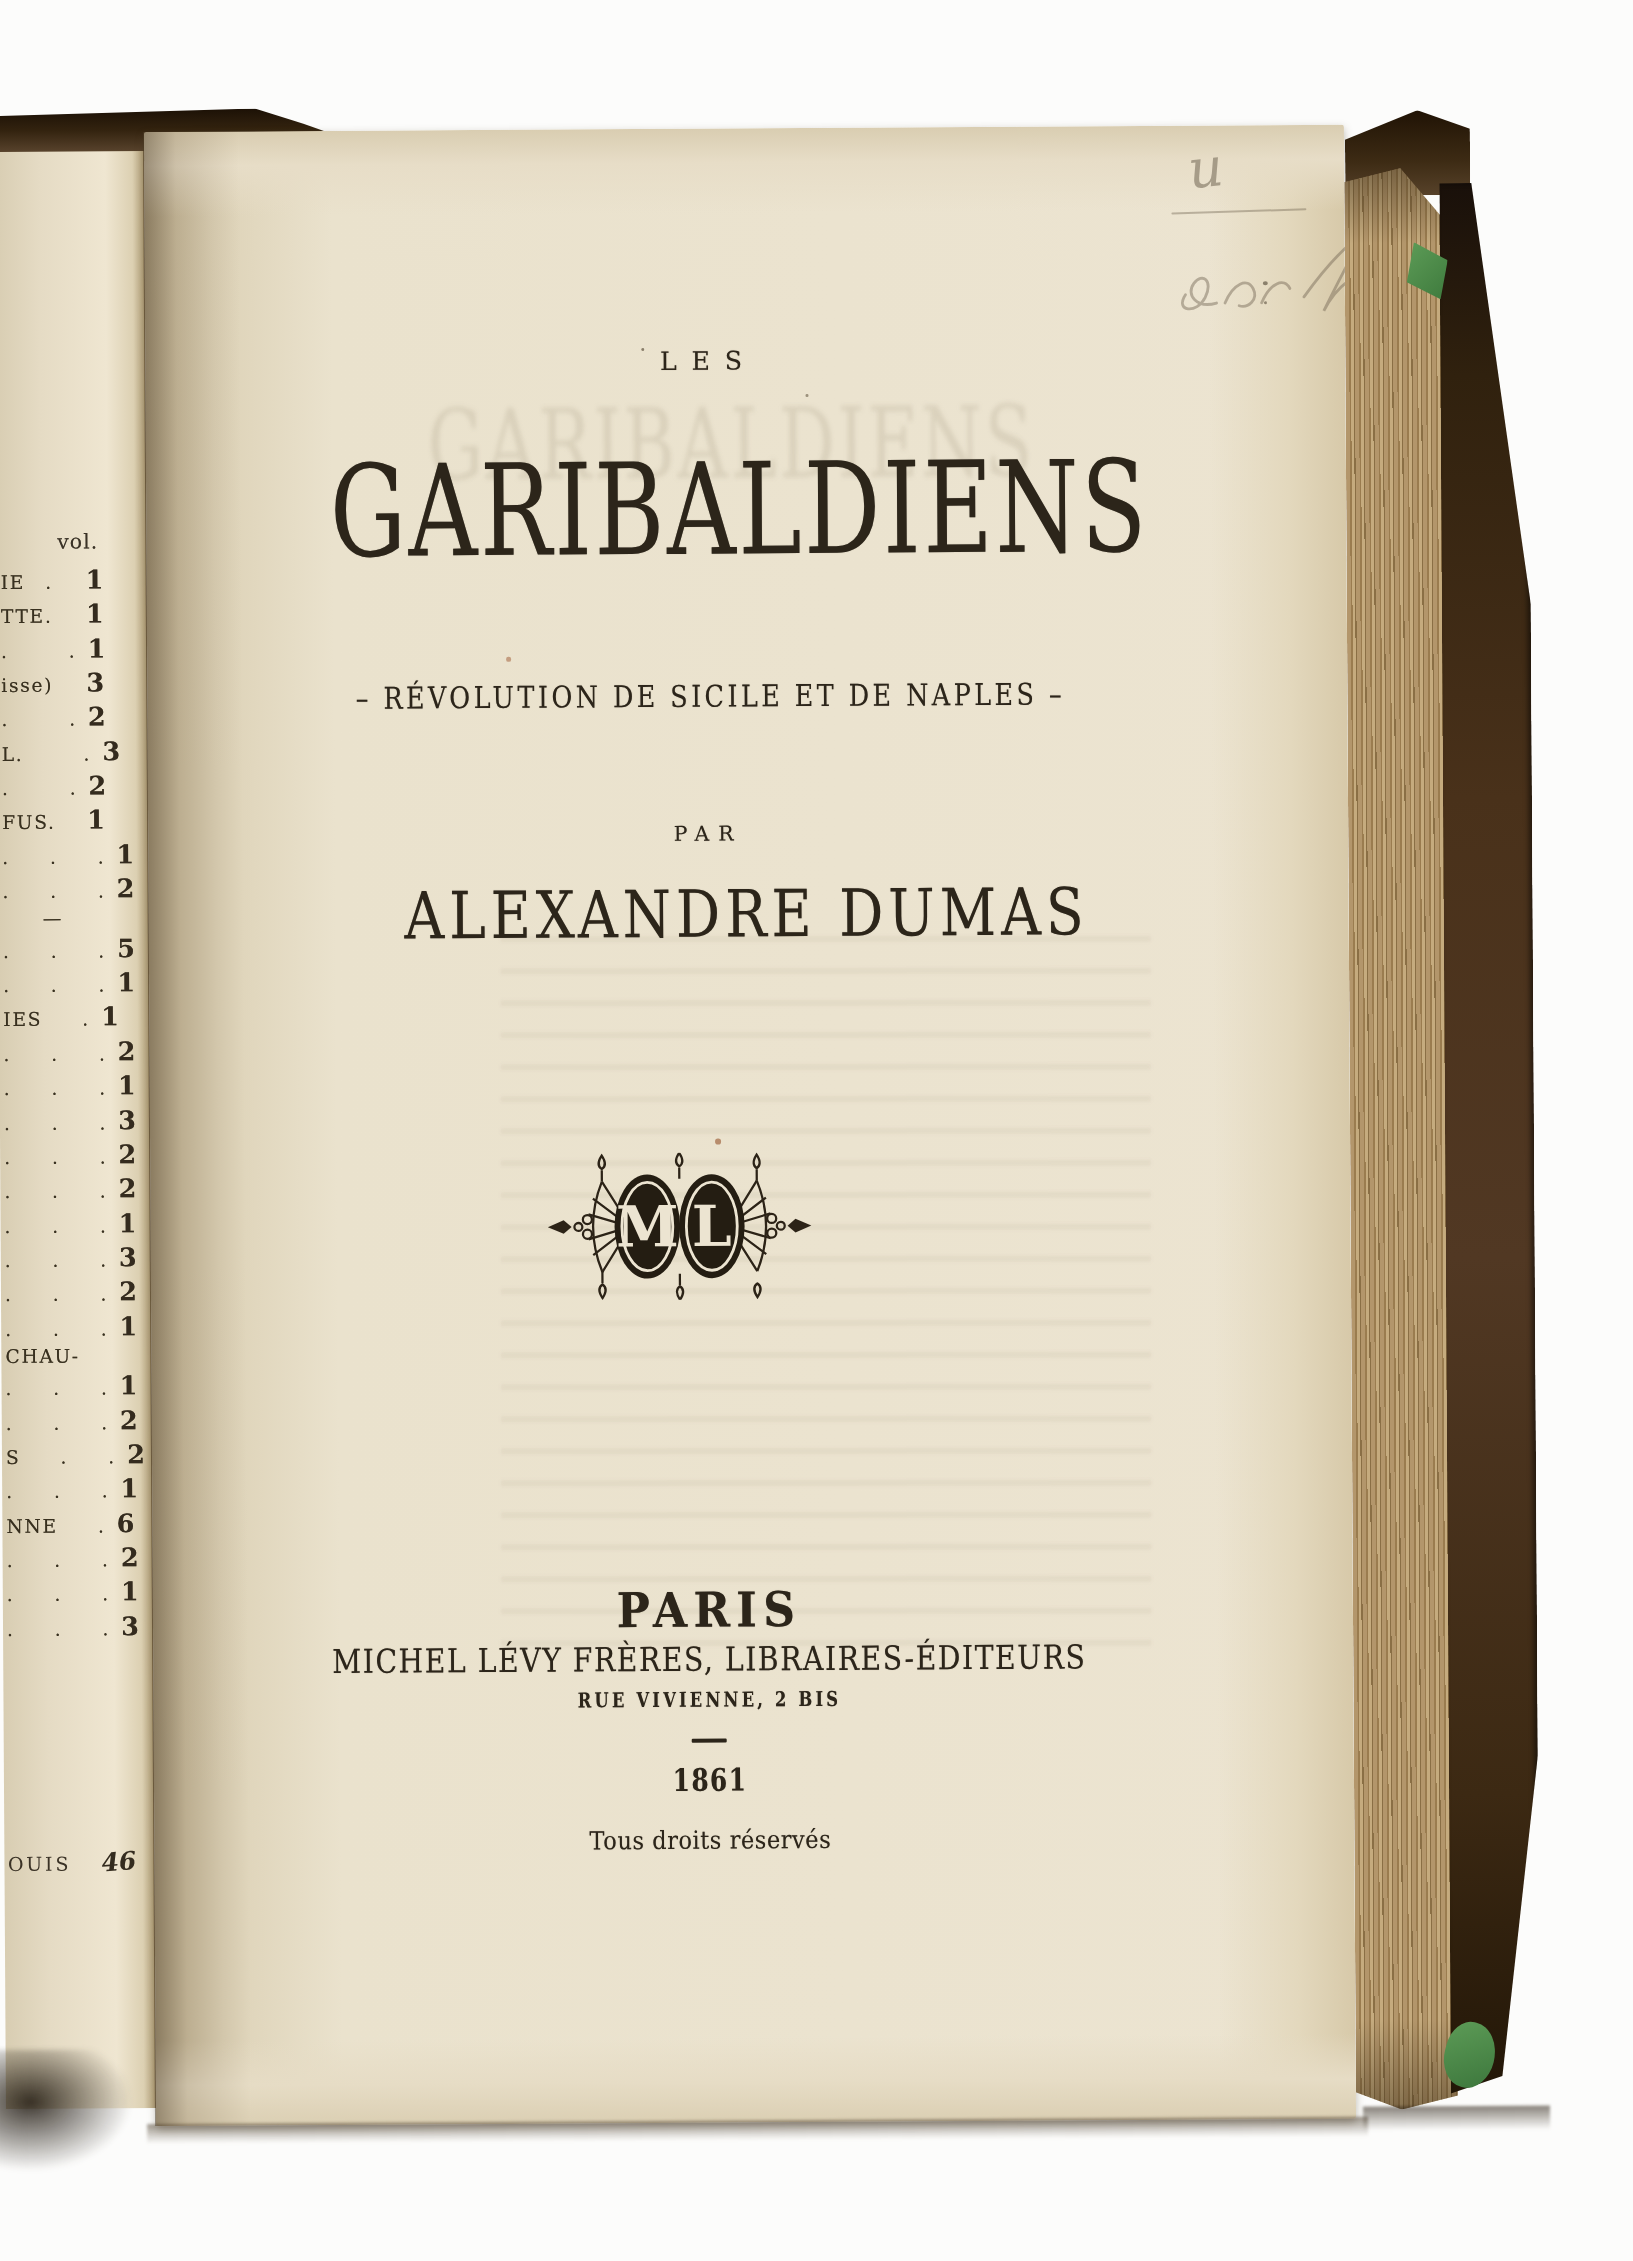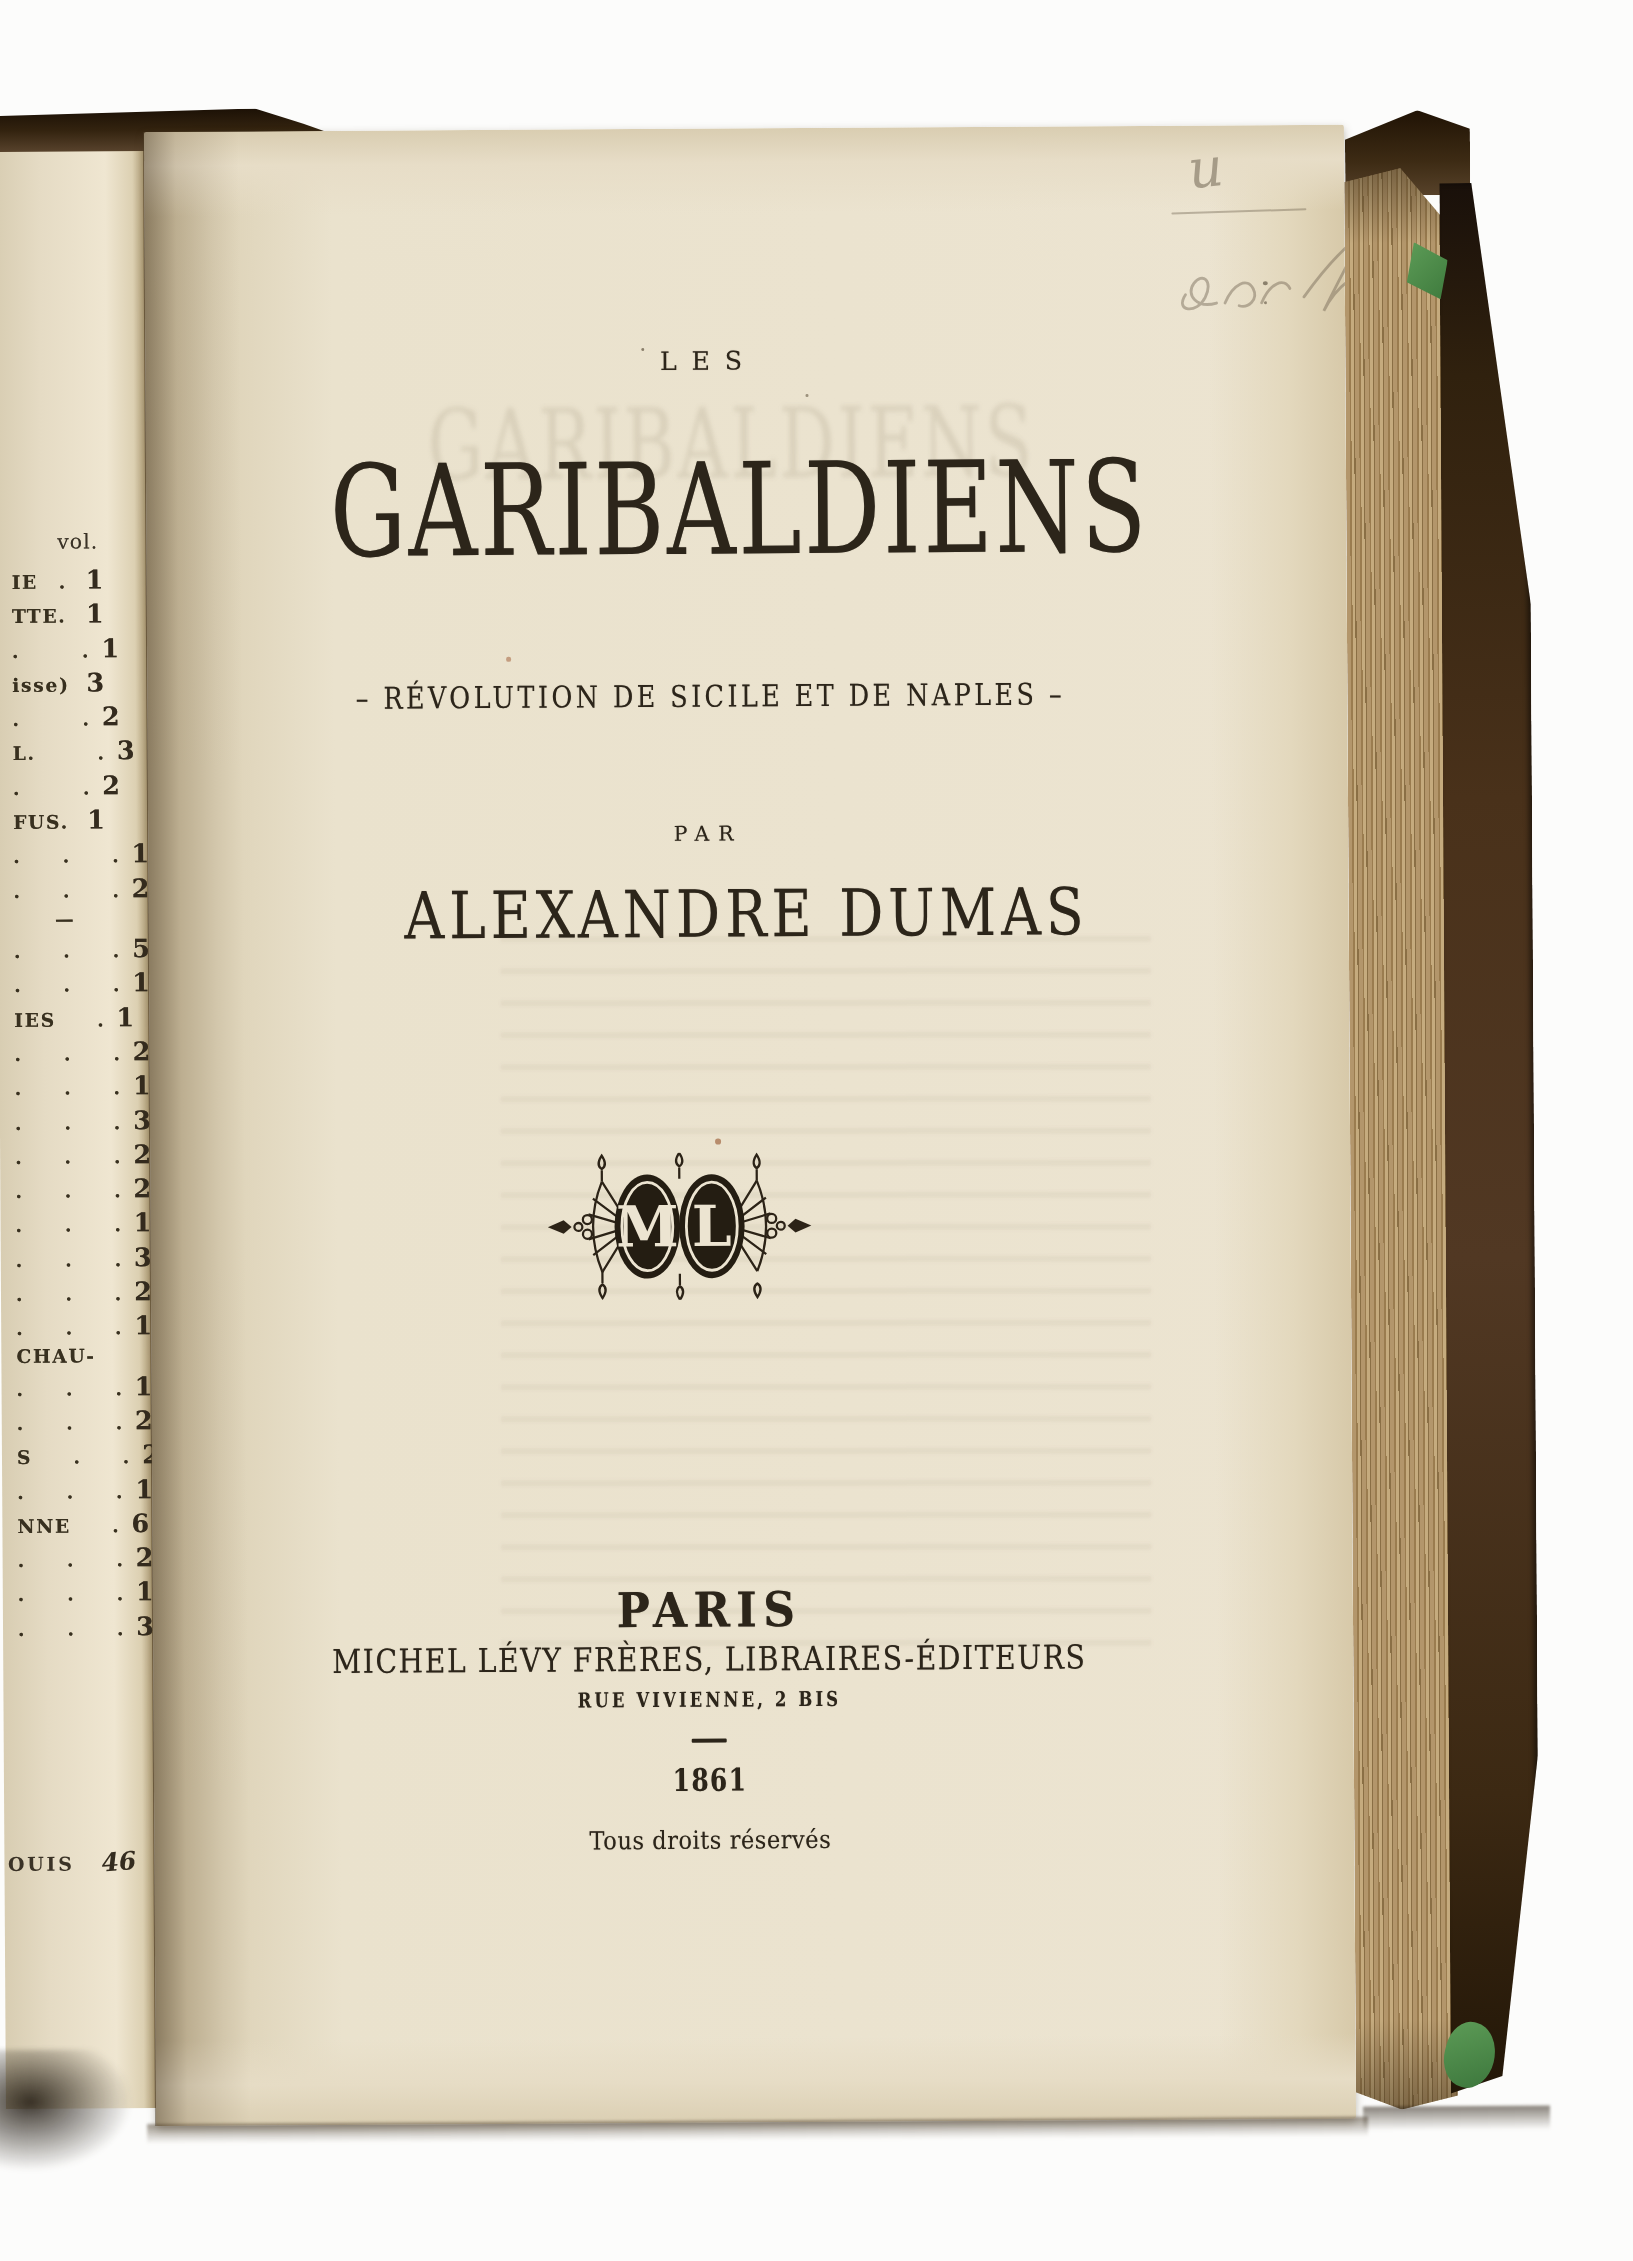--- a/index.html
+++ b/index.html
@@ -17,26 +17,26 @@
 
   
   .left-page{position:absolute;left:0;top:147px;width:150px;height:1957px;
     background:linear-gradient(90deg,#dc d2 b8,#e7ddc6) , #e7ddc6;
     background:linear-gradient(90deg,#d8cdb2 0%,#e5dbc4 30%,#efe6d1 74%,#dcd0b2 92%,#b5a37d 99%,#8a7450 100%);}
   .toc-vol{position:absolute;right:48px;top:378px;font-size:20.4px;color:#3a3226;
     letter-spacing:1.1px;text-shadow:0 0 0.6px rgba(58,50,38,.5);}
   .toc-rows{position:absolute;left:0;top:413px;width:100%;height:1077px;
     display:flex;flex-direction:column;justify-content:space-between;}
   .toc-row{display:flex;justify-content:space-between;align-items:baseline;}
-  .toc-frag{font-weight:700;font-size:18.7px;letter-spacing:1.7px;word-spacing:12.4px;white-space:pre;
-    margin-left:15px;color:#38301f;text-shadow:0 0 0.6px rgba(56,48,31,.55);}
+  .toc-frag{font-weight:400;font-size:18.7px;letter-spacing:1.7px;word-spacing:12.4px;white-space:pre;
+    margin-left:4px;color:#38301f;text-shadow:0 0 0.6px rgba(56,48,31,.55);}
   .toc-num{font-weight:700;font-size:25.4px;min-width:40px;margin-right:32px;text-align:center;
     color:#342b1e;text-shadow:0 0 0.6px rgba(52,43,30,.55);}
   .toc-footer{position:absolute;left:0;top:1696px;width:100%;height:34px;}
-  .toc-footer .word{position:absolute;left:3.4px;top:4.5px;font-weight:700;font-size:19px;
+  .toc-footer .word{position:absolute;left:3.4px;top:4.5px;font-weight:400;font-size:19px;
     letter-spacing:2.8px;color:#3a3226;}
   .toc-footer .number{position:absolute;left:97px;top:0;font-weight:700;font-style:italic;
     font-size:25px;color:#342c1f;transform:rotate(-4deg);}
 
   
   .gutter{position:absolute;left:149px;top:128px;width:96px;height:1994px;z-index:5;pointer-events:none;
     background:linear-gradient(90deg,rgba(74,58,36,.50) 0,rgba(110,90,60,.22) 34%,rgba(110,90,60,0) 100%);}
 
   
   .title-page{position:absolute;left:150px;top:128px;width:1200px;height:1994px;border-radius:2.3px;

